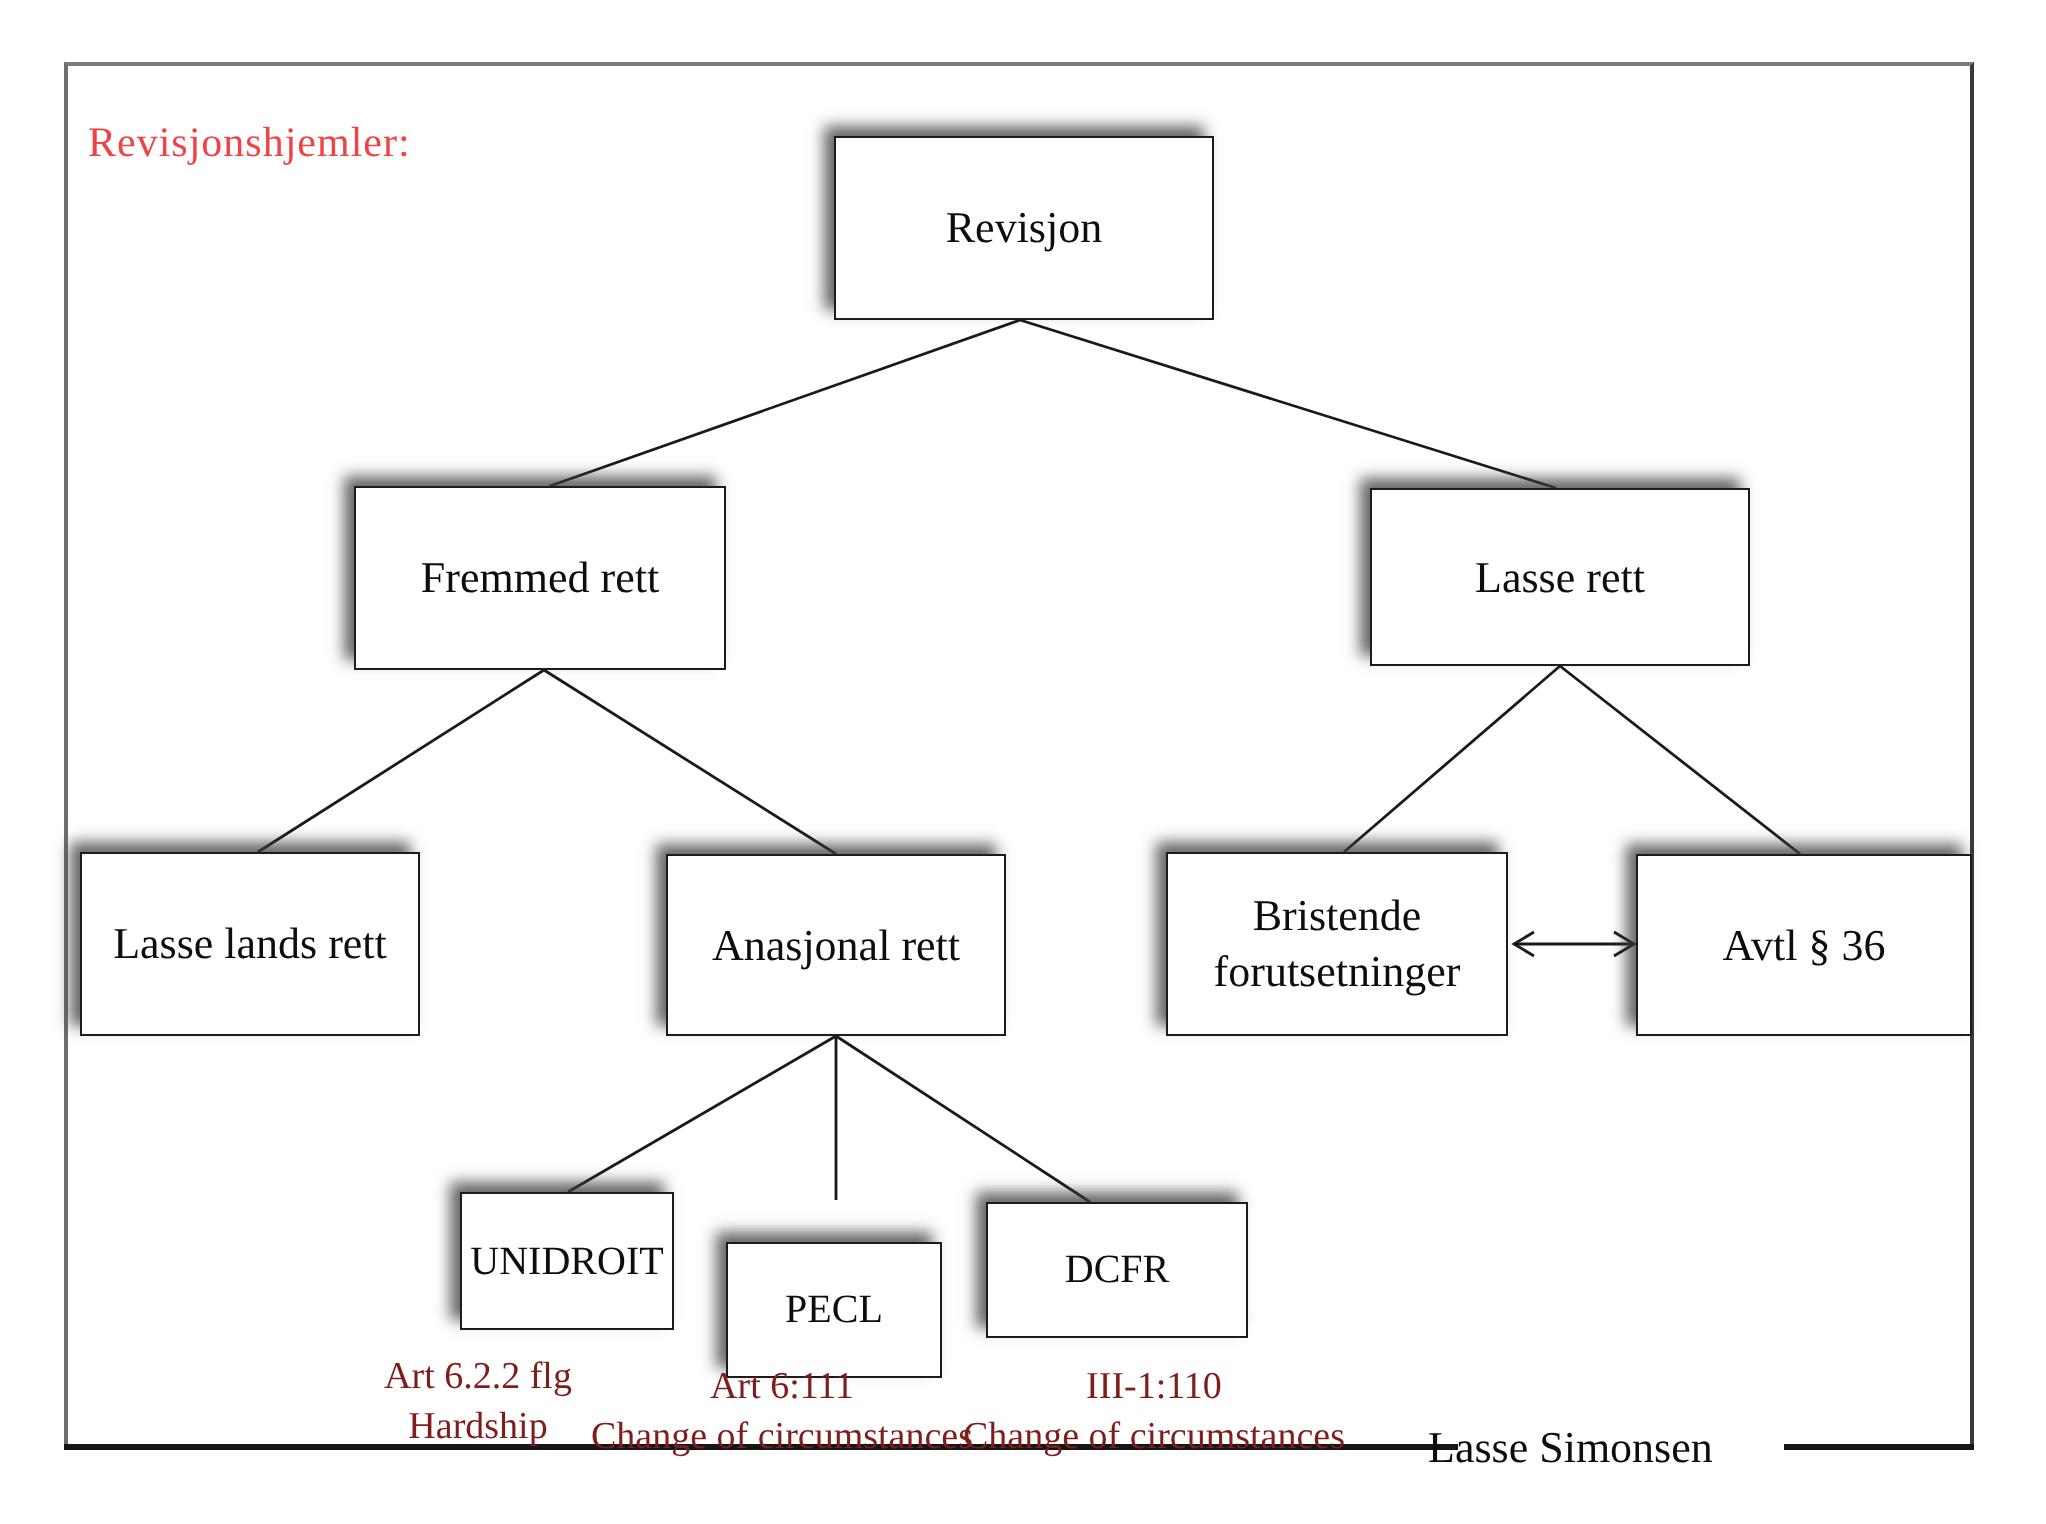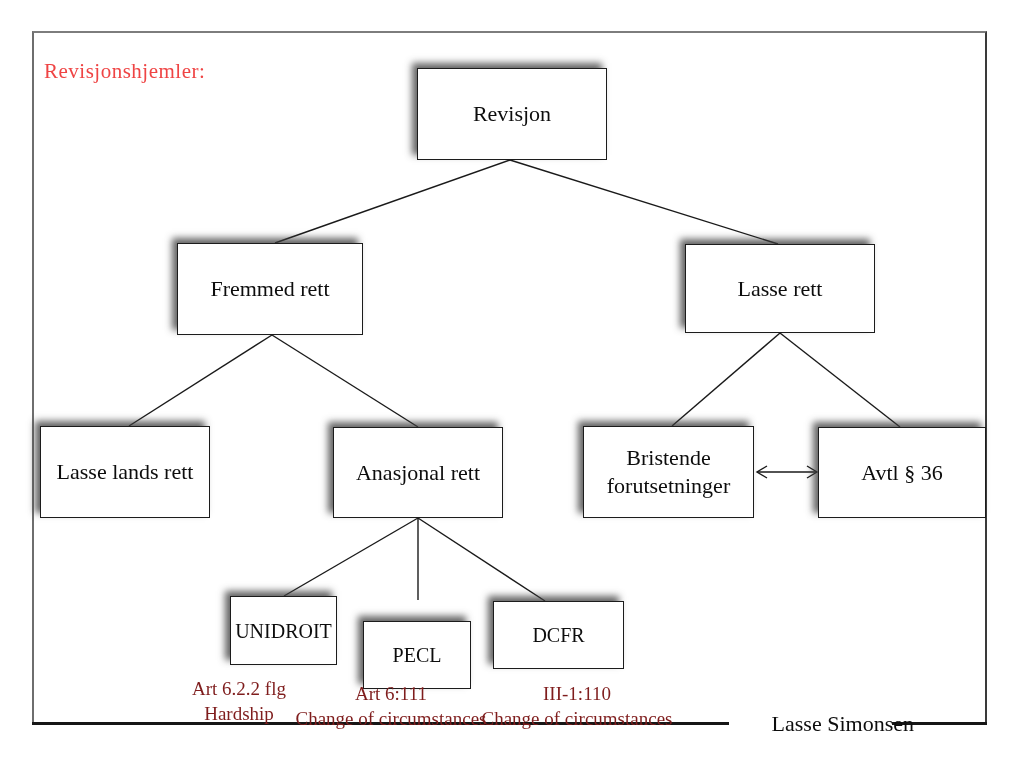--- a/index.html
+++ b/index.html
@@ -82,21 +82,21 @@
     color: #7f1d1d;
   }
   .caption-unidroit { left: 109px; top: 676px; }
   .caption-pecl     { left: 261px; top: 681px; }
   .caption-dcfr     { left: 447px; top: 681px; }
 
   .credit {
     position: absolute;
     left: 714px; top: 711px;
     width: 200px;
-    text-align: right;
+    text-align: left;
     font-size: 22px;
     color: #0d0d0d;
     white-space: nowrap;
   }
 
   svg.edges {
     position: absolute;
     left: 0; top: 0;
     width: 1023px; height: 762px;
     pointer-events: none;

